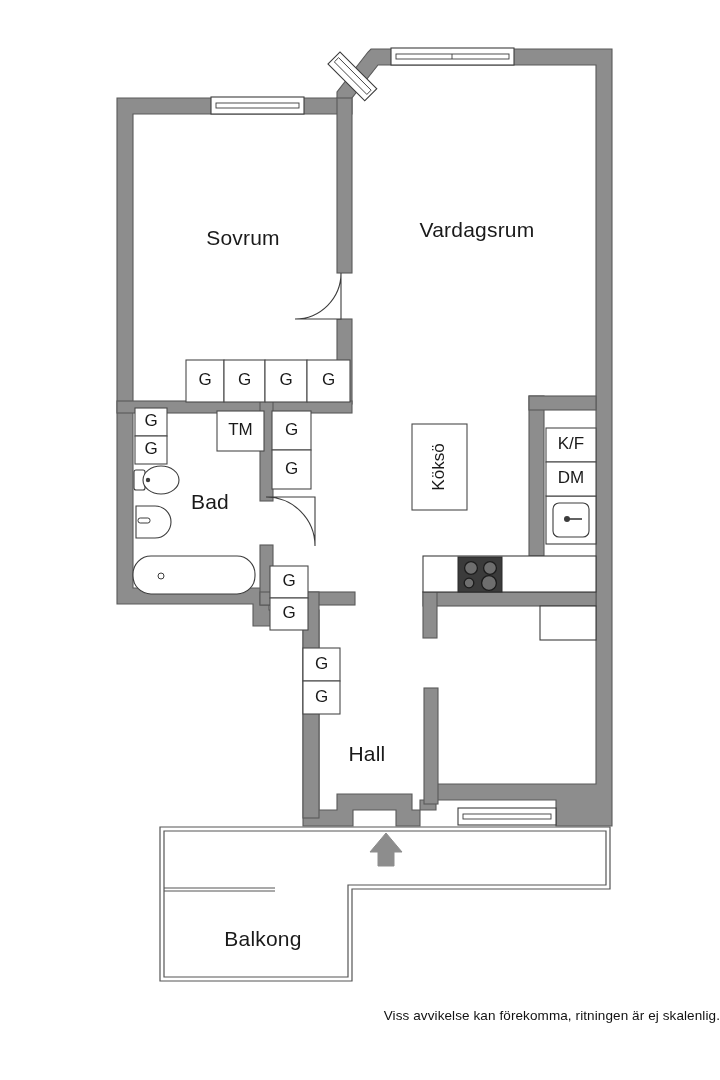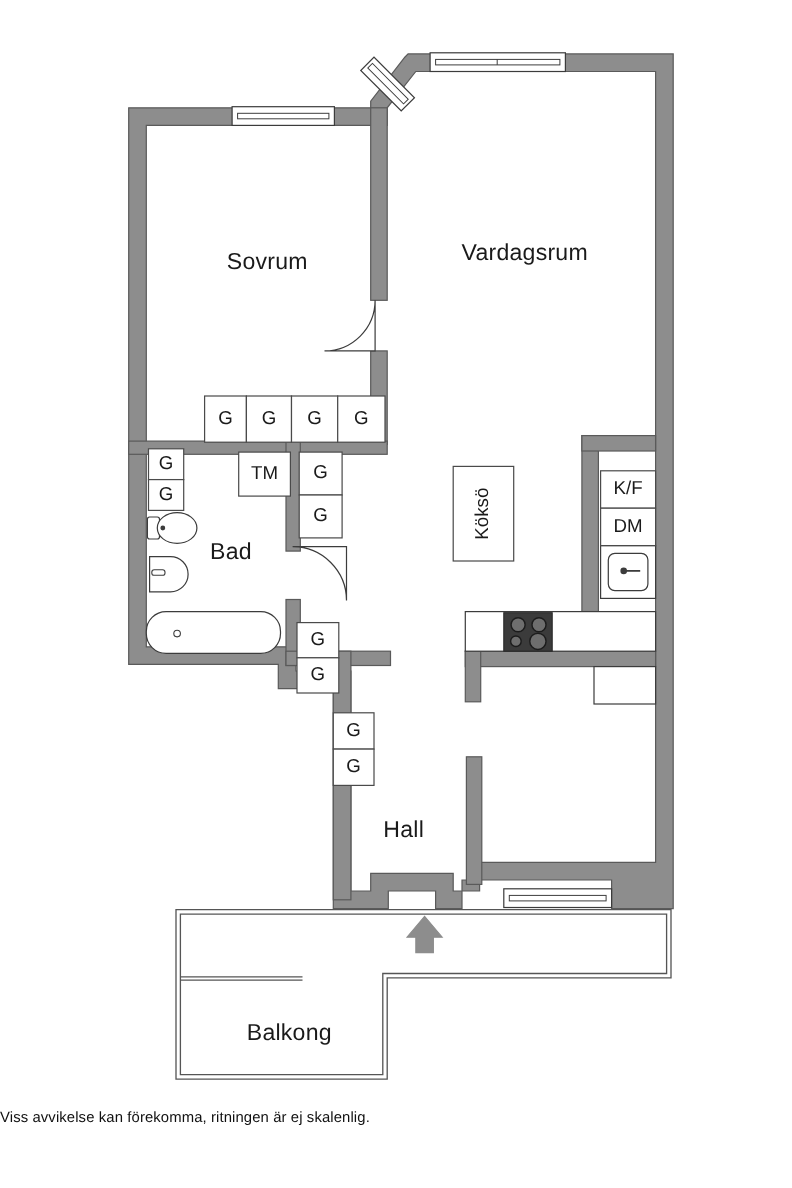--- a/index.html
+++ b/index.html
@@ -49,21 +49,21 @@
     font-size: 17px;
     fill: #1a1a1a;
     text-anchor: middle;
     dominant-baseline: middle;
   }
   .footer-note {
     position: absolute;
     left: 0;
     top: 1008px;
     width: 720px;
-    text-align: left;
+    text-align: right;
     font-family: "Liberation Sans", sans-serif;
     font-size: 13.5px;
     color: #111111;
     letter-spacing: 0.1px;
   }
 </style>
 </head>
 <body>
 
 <div id="plan-root">

